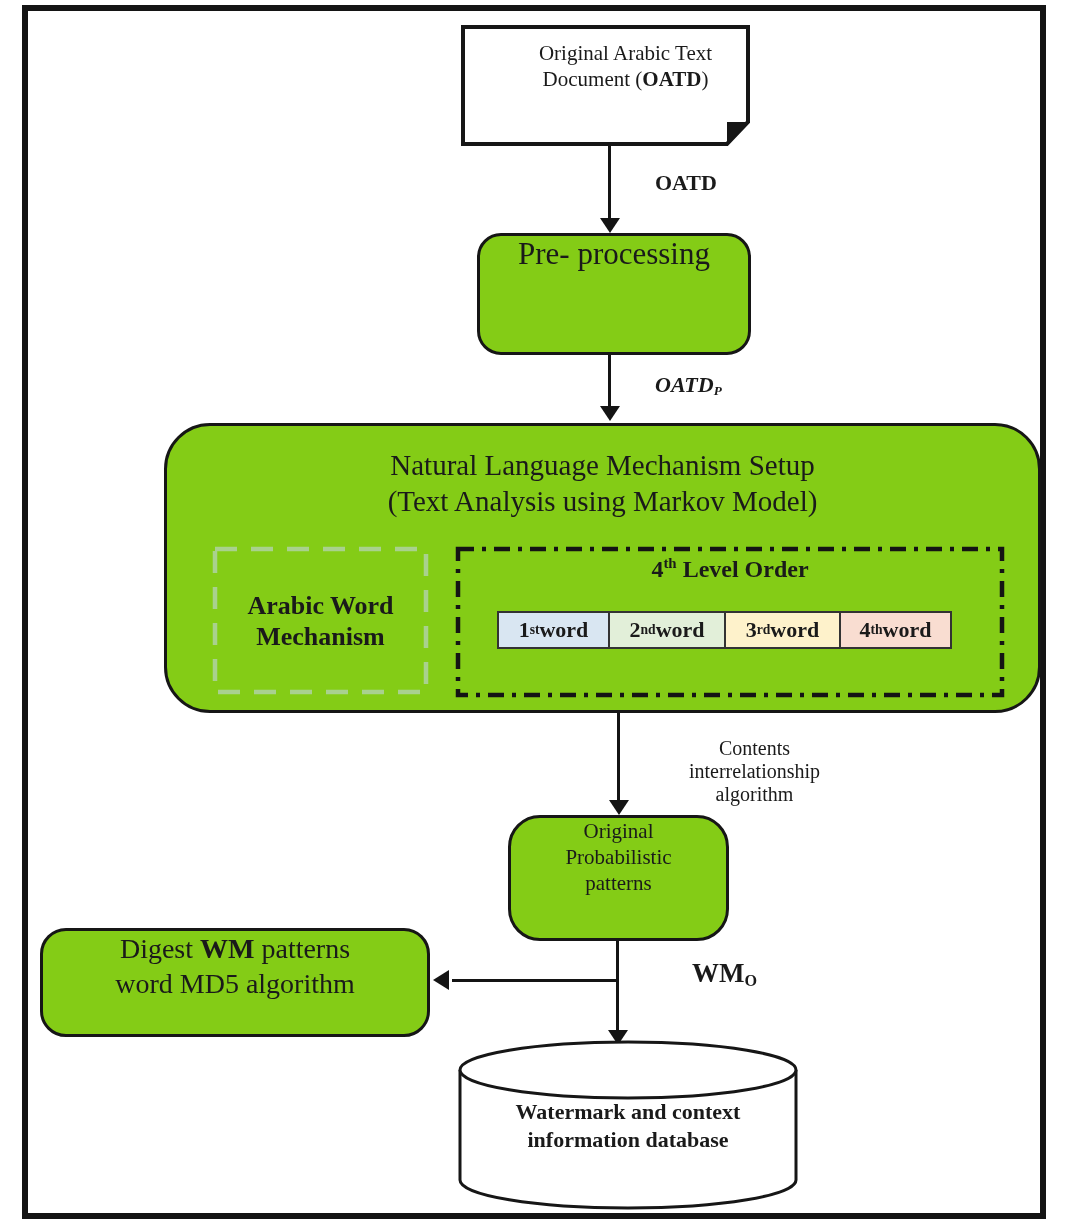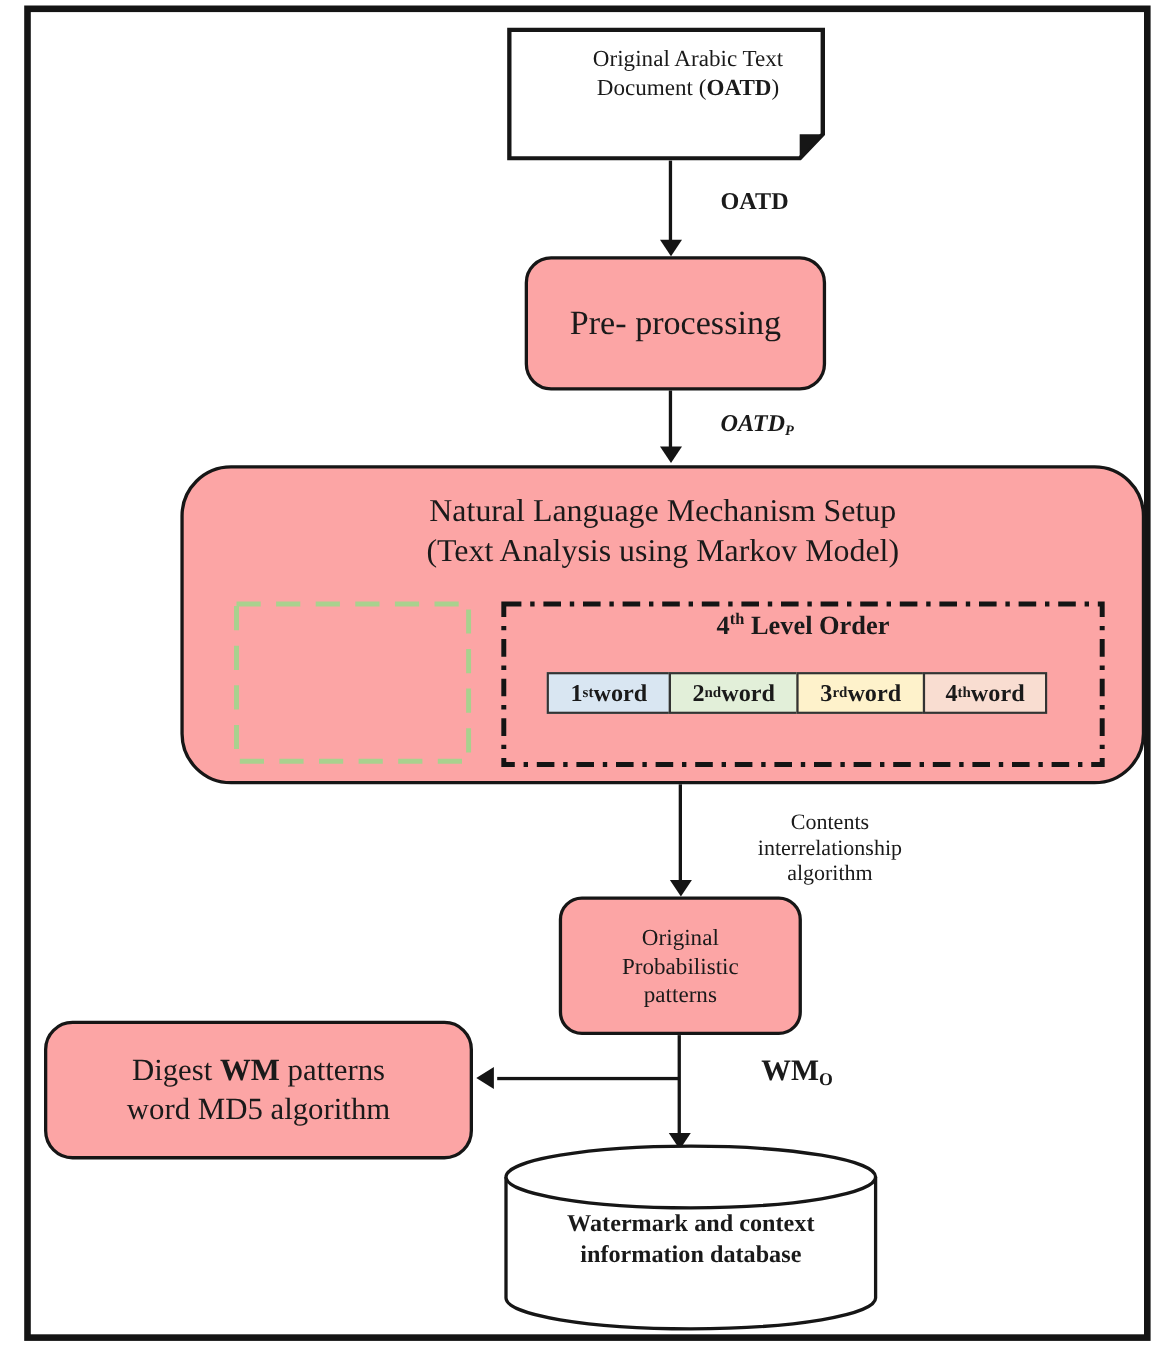--- a/index.html
+++ b/index.html
@@ -8,26 +8,26 @@
   #frame{position:absolute;left:22px;top:5px;width:1024px;height:1214px;
          border:6px solid #141414;box-sizing:border-box;background:#ffffff;}
 
   .abs{position:absolute;}
   .center{text-align:center;}
 
   
   #doc-text{left:461px;top:40px;width:289px;font-size:21px;line-height:26px;margin-left:20px;}
 
   
-  .proc{border:3px solid #161616;box-sizing:border-box;background:#fca5a5;
-        display:flex;align-items:center;justify-content:center;}
+  .proc{border:3px solid #161616;box-sizing:border-box;background:#84cc16;
+        display:flex;align-items:flex-start;justify-content:center;}
   #preproc{left:477px;top:233px;width:274px;height:122px;border-radius:24px;font-size:31px;}
   #nlpbox{left:164px;top:423px;width:877px;height:290px;border-radius:46px;}
-  #probbox{left:508px;top:815px;width:221px;height:126px;border-radius:21px;font-size:21px;line-height:26px;}
-  #digestbox{left:40px;top:928px;width:390px;height:126px;border-radius:26px;font-size:28px;line-height:35px;}
+  #probbox{left:508px;top:815px;width:221px;height:126px;border-radius:32px;font-size:21px;line-height:26px;}
+  #digestbox{left:40px;top:928px;width:390px;height:109px;border-radius:26px;font-size:28px;line-height:35px;}
 
   #nlp-title{left:164px;top:447px;width:877px;font-size:29px;line-height:36px;}
 
   #green-text{left:212px;top:546px;width:217px;height:149px;display:flex;align-items:center;
               justify-content:center;font-weight:bold;font-size:26px;line-height:31px;}
   #lvl-title{left:455px;top:556px;width:550px;font-weight:bold;font-size:24px;}
 
   #word-row{left:497px;top:611px;display:flex;}
   .wordbox{height:38px;border:2px solid #333;box-sizing:border-box;display:flex;
            align-items:center;justify-content:center;font-weight:bold;font-size:22px;}
@@ -83,20 +83,26 @@
 
   <div class="abs proc" id="nlpbox"></div>
   <div class="abs center" id="nlp-title">
     <div>Natural Language Mechanism Setup</div>
     <div>(Text Analysis using Markov Model)</div>
   </div>
 
   <svg class="abs" style="left:212px;top:546px;" width="217" height="149">
     <rect x="3" y="3" width="211" height="143" fill="none" stroke="#a9d18e" stroke-width="4.5" stroke-dasharray="22 14"></rect>
   </svg>
+  <div class="abs center" id="green-text">
+    <div>
+      <div>Arabic Word</div>
+      <div>Mechanism</div>
+    </div>
+  </div>
 
   <svg class="abs" style="left:455px;top:546px;" width="550" height="152">
     <rect x="3" y="3" width="544" height="146" fill="none" stroke="#141414" stroke-width="4.5" stroke-dasharray="16 8 4 8"></rect>
   </svg>
   <div class="abs center" id="lvl-title"><span>4</span><sup class="sm">th</sup><span> Level Order</span></div>
 
   <div class="abs" id="word-row">
     <div class="wordbox">
         <span>1</span>
         <sup class="sm">st</sup>

